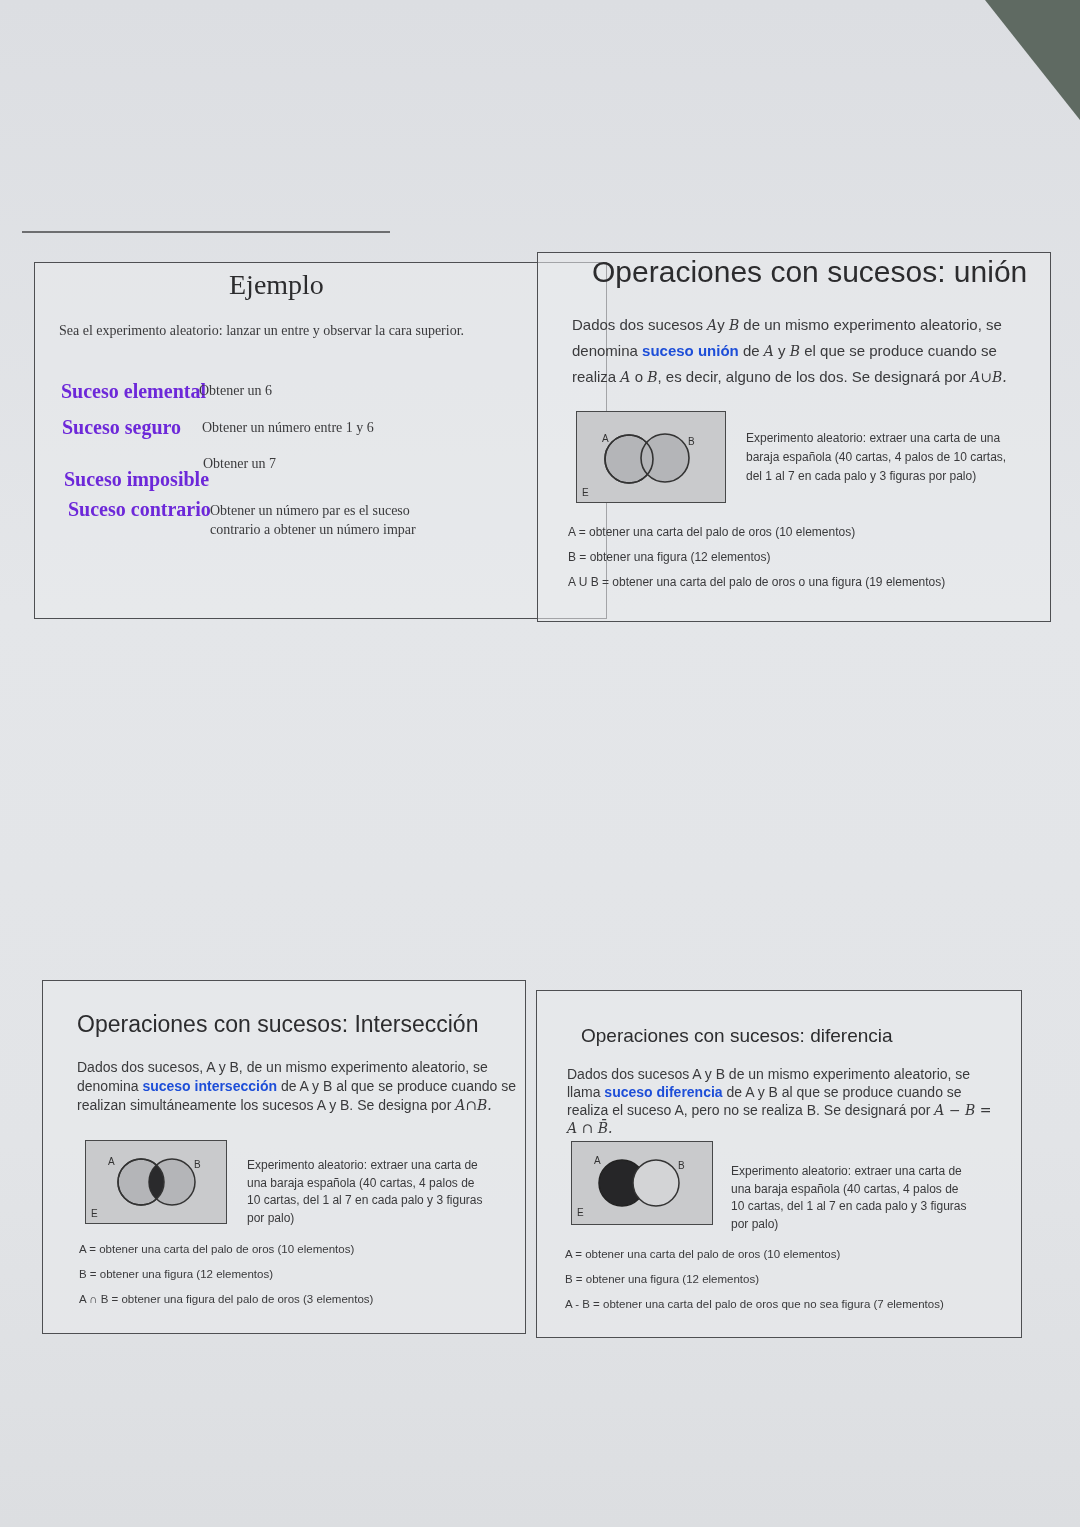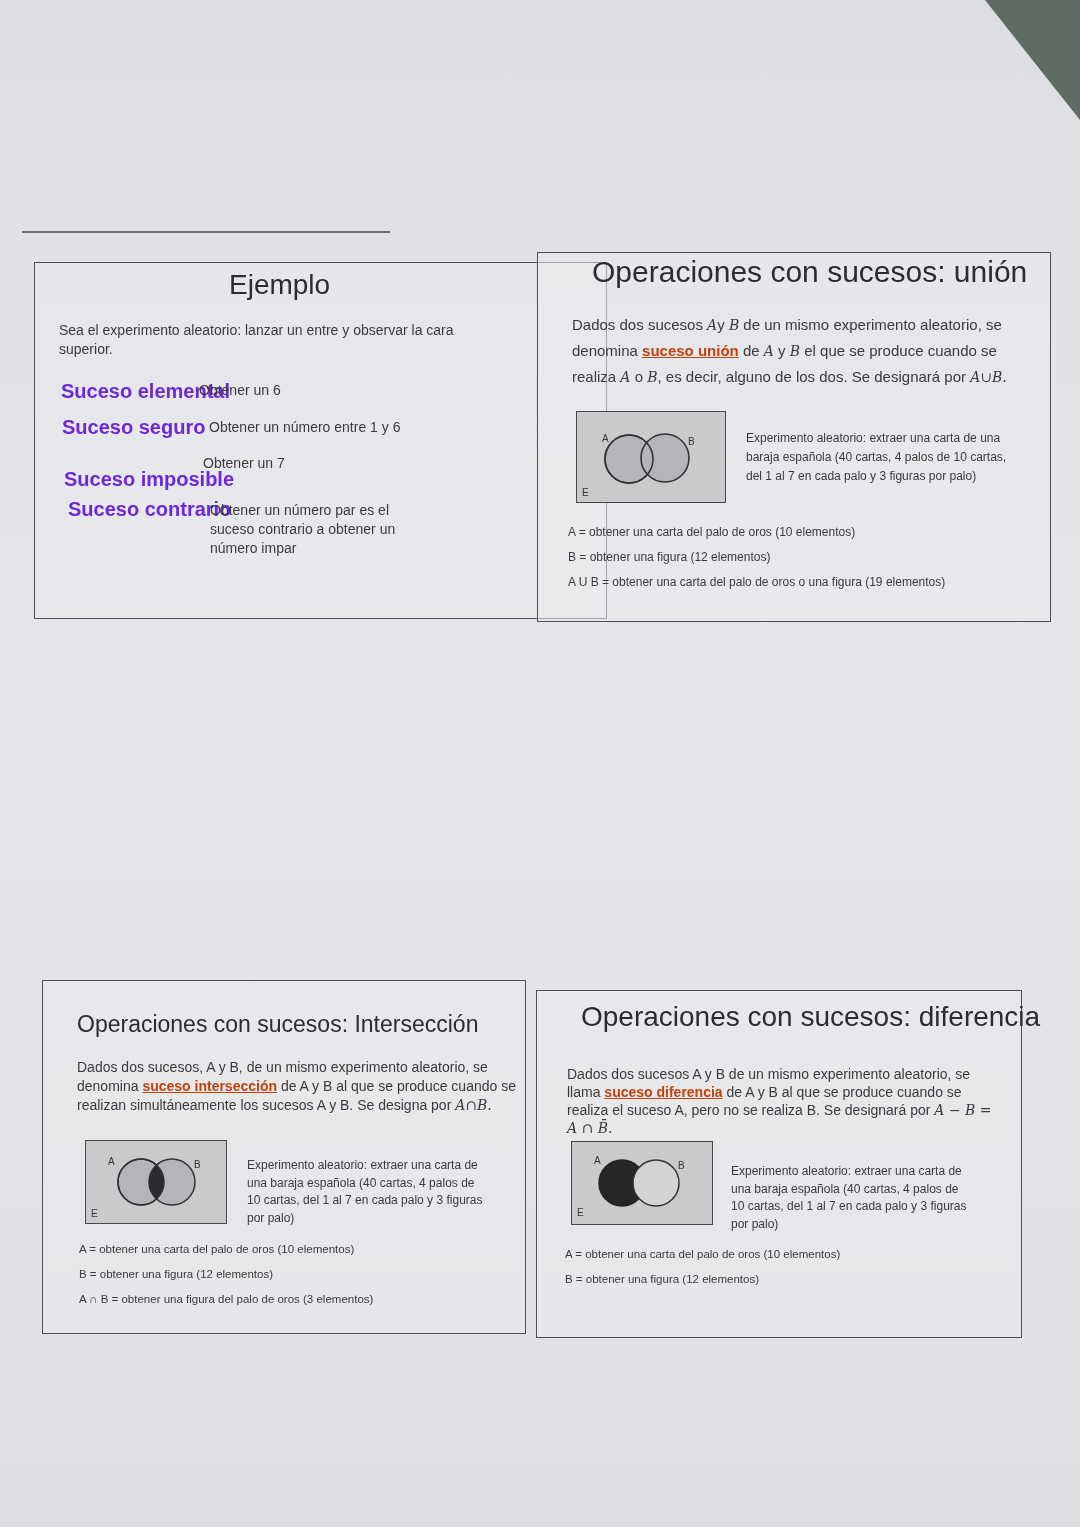--- a/index.html
+++ b/index.html
@@ -18,43 +18,43 @@
     position: absolute; left: 22px; top: 231px; width: 368px; height: 2px; background: #6d6e70;
   }
   .slide {
     position: absolute; box-sizing: border-box; border: 1.5px solid #4e4f52;
     background: rgba(233,235,237,0.55);
   }
   .slide-title {
     position: absolute; white-space: nowrap; color: #2c2c2e; font-weight: normal;
   }
   .para { position: absolute; font-size: 14.5px; line-height: 19.5px; color: #3a3a3c; }
-  .para b { color: #c2410c; text-decoration: underline; }
+  .para b { color: #1d4ed8; }
   .para i { font-family: "DejaVu Serif", serif; font-style: italic; font-size: 14px; }
   .row-label { position: absolute; font-size: 20px; font-weight: bold; color: #6d28d9; white-space: nowrap; }
   .row-value { position: absolute; font-size: 14px; line-height: 19px; color: #3a3a3c; }
   .venn { position: absolute; border: 1.5px solid #474849; background: #c9cacc; overflow: hidden; }
   .venn svg { display: block; }
   .exp { position: absolute; font-size: 12px; line-height: 19px; color: #3a3a3c; }
   .defs { position: absolute; font-size: 12px; color: #3a3a3c; }
   .defs div { height: 25px; white-space: nowrap; }
 </style>
 </head>
 <body>
 
 <div class="corner"></div>
 <div class="toprule"></div>
 
-<div class="slide" style="left:34px; top:262px; width:573px; height:357px;">
+<div class="slide" style="left:34px; top:262px; width:573px; height:357px;font-family:Liberation Serif, serif;">
   <div class="slide-title" style="left:194px; top:6px; font-size:28px;">Ejemplo</div>
   <div class="para" style="left:24px; top:58px; width:440px; font-size:14px; line-height:19px;">Sea el experimento aleatorio: lanzar un entre y observar la cara superior.</div>
   <div class="row-label" style="left:26px; top:117px;">Suceso elemental</div>
   <div class="row-value" style="left:164px; top:118px;">Obtener un 6</div>
   <div class="row-label" style="left:27px; top:153px;">Suceso seguro</div>
-  <div class="row-value" style="left:174px; top:155px;">Obtener un número entre 1 y 6</div>
+  <div class="row-value" style="left:167px; top:155px;">Obtener un número entre 1 y 6</div>
   <div class="row-label" style="left:29px; top:189px;margin-top:16px;">Suceso imposible</div>
   <div class="row-value" style="left:168px; top:191px;">Obtener un 7</div>
   <div class="row-label" style="left:33px; top:235px;">Suceso contrario</div>
   <div class="row-value" style="left:175px; top:238px; width:210px;">Obtener un número par es el suceso contrario a obtener un número impar</div>
 </div>
 
 <div class="slide" style="left:537px; top:252px; width:514px; height:370px;">
   <div class="slide-title" style="left:54px; top:2px; font-size:30px;">Operaciones con sucesos: unión</div>
   <div class="para" style="left:34px; top:59px; width:470px; font-size:15px; line-height:25px;"><span>Dados dos sucesos </span><i>A</i><span>y </span><i>B</i><span> de un mismo experimento aleatorio, se denomina </span><b>suceso unión</b><span> de </span><i>A</i><span> y </span><i>B</i><span> el que se produce cuando se realiza </span><i>A</i><span> o </span><i>B</i><span>, es decir, alguno de los dos. Se designará por </span><i>A∪B.</i></div>
   <div class="venn" style="left:38px; top:158px; width:148px; height:90px;">
@@ -96,29 +96,30 @@
   </div>
   <div class="exp" style="left:204px; top:176px; width:240px; line-height:17.5px;">Experimento aleatorio: extraer una carta de una baraja española (40 cartas, 4 palos de 10 cartas, del 1 al 7 en cada palo y 3 figuras por palo)</div>
   <div class="defs" style="left:36px; top:262px; font-size:11.5px;">
     <div>A = obtener una carta del palo de oros (10 elementos)</div>
     <div>B = obtener una figura (12 elementos)</div>
     <div>A ∩ B = obtener una figura del palo de oros (3 elementos)</div>
   </div>
 </div>
 
 <div class="slide" style="left:536px; top:990px; width:486px; height:348px;">
-  <div class="slide-title" style="left:44px; top:10px; font-size:28px;">Operaciones con sucesos: diferencia</div>
+  <div class="slide-title" style="left:44px; top:34px; font-size:19px;">Operaciones con sucesos: diferencia</div>
   <div class="para" style="left:30px; top:74px; width:430px; font-size:14px; line-height:18px;"><span>Dados dos sucesos A y B de un mismo experimento aleatorio, se llama </span><b>suceso diferencia</b><span> de A y B al que se produce cuando se realiza el suceso A, pero no se realiza B. Se designará por </span><i>A − B = A ∩ B̄.</i></div>
   <div class="venn" style="left:34px; top:150px; width:140px; height:82px;">
     <svg width="140" height="82" viewBox="0 0 140 82">
       <circle cx="50" cy="41" r="23" fill="#262628" stroke="#222" stroke-width="1.5"></circle>
       <circle cx="84" cy="41" r="23" fill="#d3d4d6" stroke="#333" stroke-width="1.5"></circle>
       <text x="22" y="22" font-size="10" fill="#333" font-family="Liberation Sans, sans-serif">A</text>
       <text x="106" y="27" font-size="10" fill="#333" font-family="Liberation Sans, sans-serif">B</text>
       <text x="5" y="74" font-size="10" fill="#333" font-family="Liberation Sans, sans-serif">E</text>
     </svg>
   </div>
   <div class="exp" style="left:194px; top:172px; width:240px; line-height:17.5px;">Experimento aleatorio: extraer una carta de una baraja española (40 cartas, 4 palos de 10 cartas, del 1 al 7 en cada palo y 3 figuras por palo)</div>
   <div class="defs" style="left:28px; top:257px; font-size:11.5px;">
     <div>A = obtener una carta del palo de oros (10 elementos)</div>
     <div>B = obtener una figura (12 elementos)</div>
+    <div>A - B = obtener una carta del palo de oros que no sea figura (7 elementos)</div>
   </div>
 </div>
 
 </body></html>

